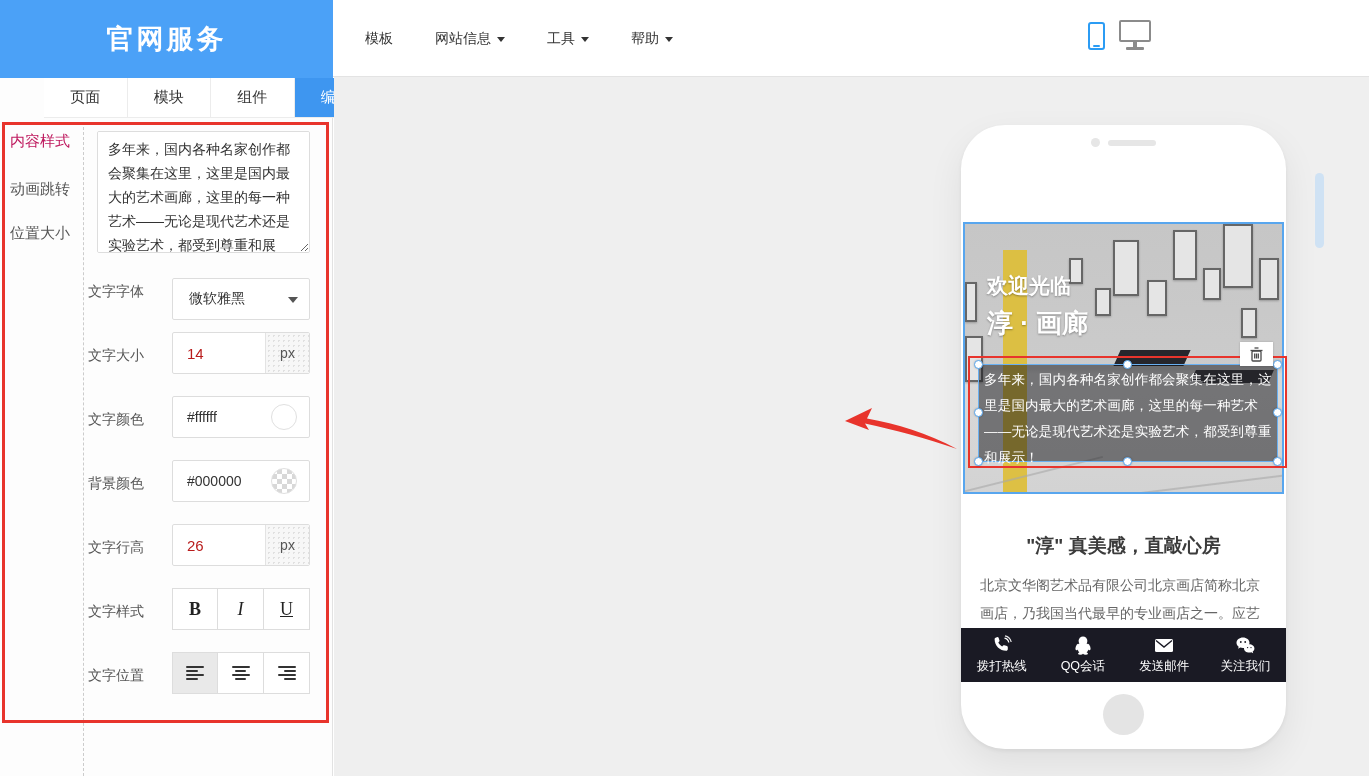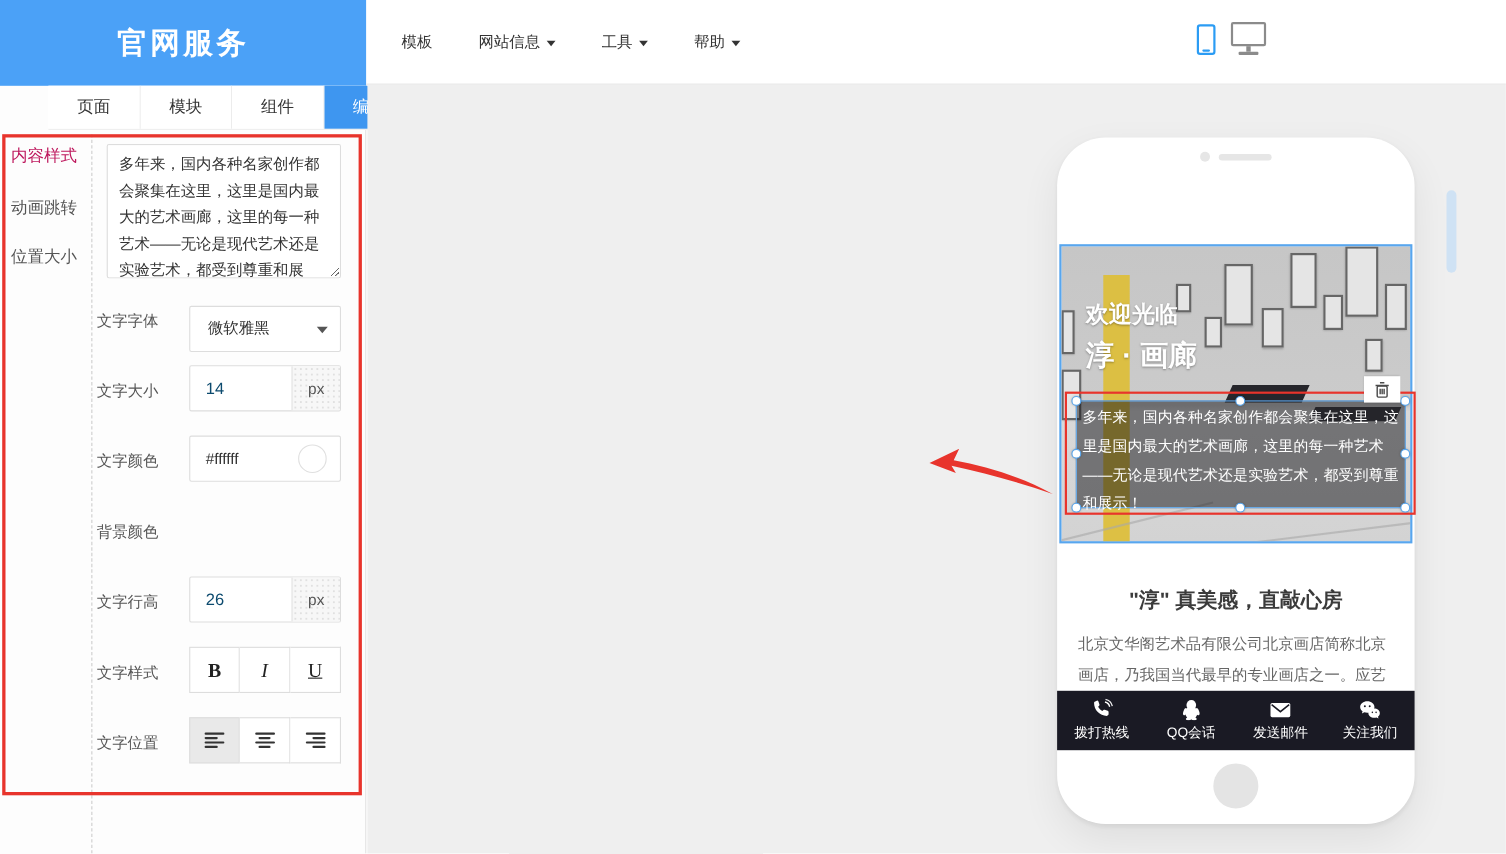--- a/index.html
+++ b/index.html
@@ -26,21 +26,21 @@
       font-family:"Liberation Sans","DejaVu Sans",sans-serif; font-size:14px; line-height:24px; color:#333; padding:5px 10px; resize:both; background:#fff; outline:none; }
   .content-textarea::-webkit-scrollbar { width:9px; }
   .content-textarea::-webkit-scrollbar-thumb { background:#cfe2f4; border-radius:5px; }
   .content-textarea::-webkit-scrollbar-track { background:transparent; }
 
   .form-row-label { position:absolute; left:88px; width:78px; font-size:14px; color:#555; }
   .ctl { position:absolute; left:172px; width:138px; height:42px; border:1px solid #ddd; border-radius:2px; background:#fff; }
   .select-ctl { display:flex; align-items:center; padding-left:16px; font-size:14px; color:#333; cursor:pointer; }
   .caret-down { position:absolute; right:11px; top:18px; width:0; height:0; border-left:5px solid transparent; border-right:5px solid transparent; border-top:6px solid #555; }
   .num-ctl { display:flex; align-items:center; }
-  .num-val { flex:1; padding-left:14px; font-size:15px; color:#0c4a6e; }
+  .num-val { flex:1; padding-left:14px; font-size:15px; color:#b91c1c; }
   .unit-box { width:44px; height:100%; border-left:1px solid #e3e3e3; background:#f7f7f7;
       background-image:radial-gradient(#e0e0e0 1px, transparent 1px); background-size:5px 5px;
       display:flex; align-items:center; justify-content:center; font-size:14px; color:#555; }
   .color-ctl { display:flex; align-items:center; padding:0 12px 0 14px; font-size:14px; color:#333; }
   .color-hex { flex:1; }
   .swatch { width:26px; height:26px; border-radius:50%; border:1px solid #e0e0e0; background:#fff; cursor:pointer; }
   .swatch.checker { background-image:conic-gradient(#d8d8d8 0 25%, #fff 0 50%, #d8d8d8 0 75%, #fff 0); background-size:10px 10px; }
   .btn-group { display:flex; border:none; background:none; }
   .bih-btn { width:46px; height:42px; border:1px solid #ddd; background:#fff; display:flex; align-items:center; justify-content:center;
       font-family:"Liberation Serif","DejaVu Serif",serif; font-size:18px; color:#222; cursor:pointer; }
@@ -151,20 +151,24 @@
         <span class="unit-box">px</span>
       </div>
 
       <div class="form-row-label" style="top:293px;">文字颜色</div>
       <div class="ctl color-ctl" style="top:278px;justify-content:center;">
         <span class="color-hex">#ffffff</span>
         <span class="swatch"></span>
       </div>
 
       <div class="form-row-label" style="top:357px;">背景颜色</div>
+      <div class="ctl color-ctl" style="top:342px;">
+        <span class="color-hex">#000000</span>
+        <span class="swatch checker"></span>
+      </div>
 
       <div class="form-row-label" style="top:421px;">文字行高</div>
       <div class="ctl num-ctl" style="top:406px;">
         <span class="num-val">26</span>
         <span class="unit-box">px</span>
       </div>
 
       <div class="form-row-label" style="top:485px;">文字样式</div>
       <div class="btn-group" style="position:absolute; left:172px; top:470px;">
         <div class="bih-btn b">B</div>

